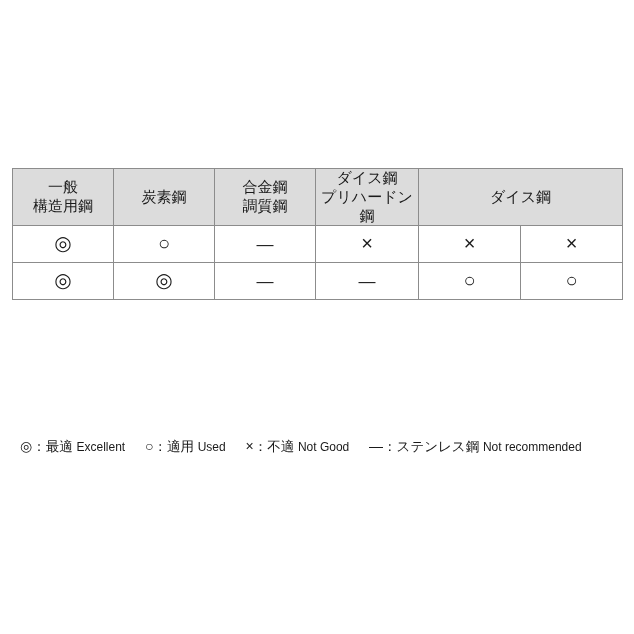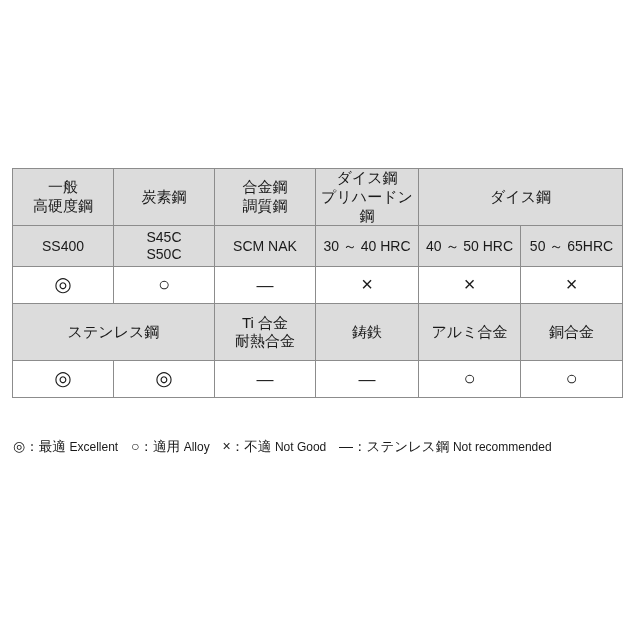--- a/index.html
+++ b/index.html
@@ -84,21 +84,21 @@
   }
   .legend {
     position: absolute;
     left: 13px;
     top: 438px;
     width: 610px;
     font-size: 13.5px;
     white-space: nowrap;
     color: #1a1a1a;
   }
-  .legend .item { margin-right: 9px; }
+  .legend .item { margin-right: 9px; margin-left: 7px; }
   .legend .g { font-size: 12px; }
   .legend .s { font-size: 14px; }
 </style>
 </head>
 <body>
 
 <div class="page">
 
   <div class="table-wrap">
     <table class="matrix">
@@ -108,59 +108,38 @@
           <col class="c3">
           <col class="c4">
           <col class="c5">
           <col class="c6">
       </colgroup>
       <tbody>
 
         <tr>
           <td class="hdr">
             <span class="l1">一般</span>
-            <span class="l1">高硬度鋼</span>
+            <span class="l1">構造用鋼</span>
           </td>
           <td class="hdr">
             <span class="l1">炭素鋼</span>
           </td>
           <td class="hdr">
             <span class="l1">合金鋼</span>
             <span class="l1">調質鋼</span>
           </td>
           <td class="hdr">
             <span class="l1">ダイス鋼</span>
             <span class="l1">プリハードン鋼</span>
           </td>
           <td class="hdr" colspan="2">
             <span class="l1">ダイス鋼</span>
           </td>
         </tr>
 
-        <tr>
-          <td class="sub">
-            <span class="l1">SS400</span>
-          </td>
-          <td class="sub">
-            <span class="l1">S45C</span>
-            <span class="l1">S50C</span>
-          </td>
-          <td class="sub">
-            <span class="l1">SCM NAK</span>
-          </td>
-          <td class="sub">
-            <span class="l1">30 ～ 40 HRC</span>
-          </td>
-          <td class="sub">
-            <span class="l1">40 ～ 50 HRC</span>
-          </td>
-          <td class="sub">
-            <span class="l1">50 ～ 65HRC</span>
-          </td>
-        </tr>
 
         <tr>
           <td class="mark">
             <span class="sym sym-dbl">◎</span>
           </td>
           <td class="mark">
             <span class="sym sym-circ">○</span>
           </td>
           <td class="mark">
             <span class="sym sym-dash">—</span>
@@ -169,38 +148,20 @@
             <span class="sym sym-x">×</span>
           </td>
           <td class="mark">
             <span class="sym sym-x">×</span>
           </td>
           <td class="mark">
             <span class="sym sym-x">×</span>
           </td>
         </tr>
 
-        <tr>
-          <td class="hdr" colspan="2">
-            <span class="l1">ステンレス鋼</span>
-          </td>
-          <td class="hdr">
-            <span class="l1">Ti 合金</span>
-            <span class="l1">耐熱合金</span>
-          </td>
-          <td class="hdr">
-            <span class="l1">鋳鉄</span>
-          </td>
-          <td class="hdr">
-            <span class="l1">アルミ合金</span>
-          </td>
-          <td class="hdr">
-            <span class="l1">銅合金</span>
-          </td>
-        </tr>
 
 
         <tr>
           <td class="mark">
             <span class="sym sym-dbl">◎</span>
           </td>
           <td class="mark">
             <span class="sym sym-dbl">◎</span>
           </td>
           <td class="mark">
@@ -215,18 +176,18 @@
           <td class="mark">
             <span class="sym sym-circ">○</span>
           </td>
         </tr>
       </tbody>
     </table>
   </div>
 
   <div class="legend">
     <span class="item"><span class="s">◎</span><span>：最適</span> <span class="g">Excellent</span></span>
-    <span class="item"><span class="s">○</span><span>：適用</span> <span class="g">Alloy</span></span>
+    <span class="item"><span class="s">○</span><span>：適用</span> <span class="g">Used</span></span>
     <span class="item"><span class="s">×</span><span>：不適</span> <span class="g">Not Good</span></span>
     <span class="item"><span class="s">—</span><span>：ステンレス鋼</span> <span class="g">Not recommended</span></span>
   </div>
 
 </div>
 
 </body></html>

